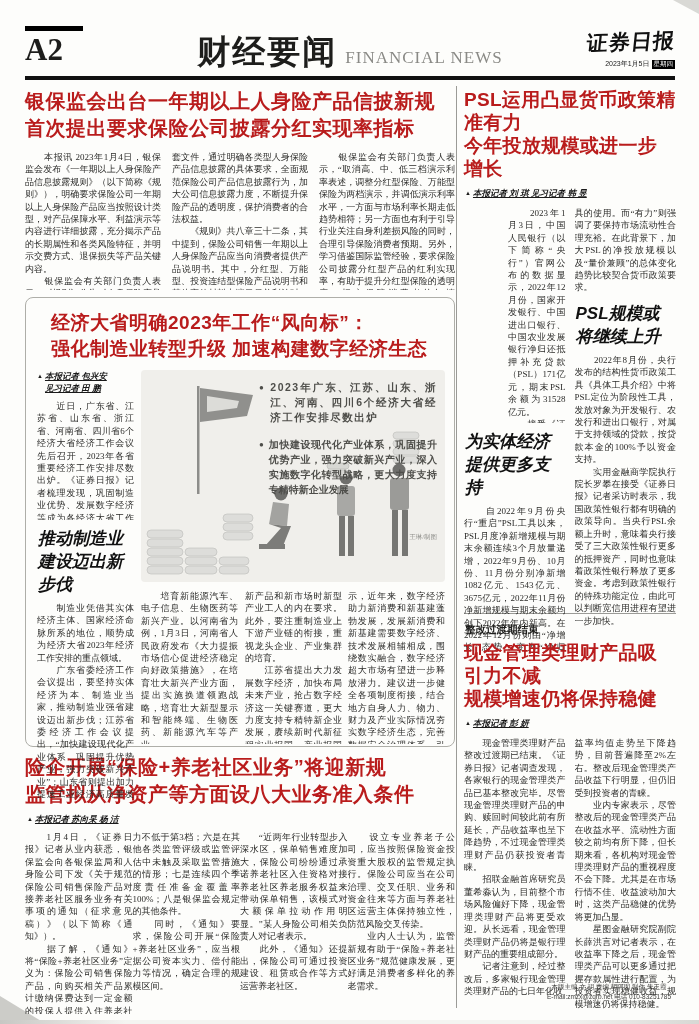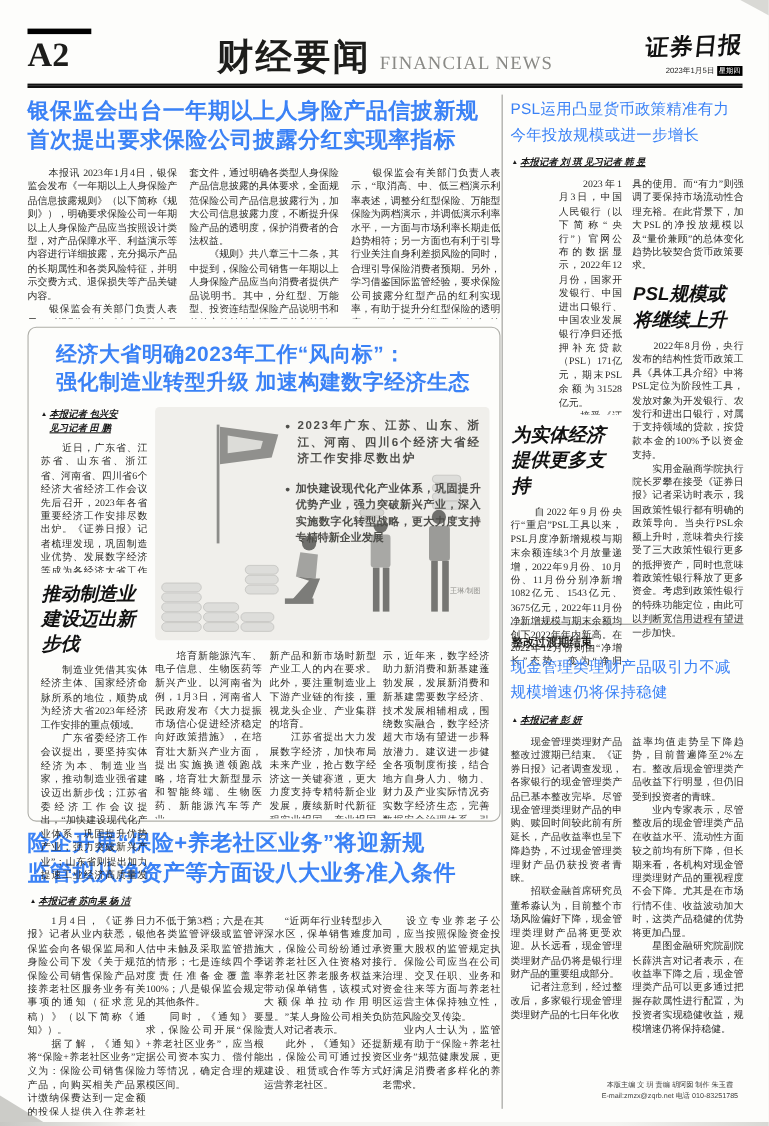--- a/index.html
+++ b/index.html
@@ -26,24 +26,24 @@
   .logo{font-family:"Liberation Serif",serif;font-weight:bold;font-size:21px;letter-spacing:1px;transform:skewX(-8deg) rotate(-2deg);color:#111;}
   .dateline{margin-top:3px;font-family:"Liberation Sans",sans-serif;font-size:7px;color:#222;}
   .week-chip{display:inline-block;background:#000;color:#fff;padding:0 2px;margin-left:2px;font-size:6.5px;}
   .double-rule{position:absolute;left:25px;right:24px;top:76px;height:4px;border-top:2px solid #111;border-bottom:2px solid #111;}
 
   
   .vrule{position:absolute;left:456px;top:86px;bottom:16px;width:1px;background:#9b9b97;}
   .left-region{position:absolute;left:25px;top:84px;width:430px;}
   .right-region{position:absolute;left:464px;top:84px;width:212px;}
 
-  h1,h2,h3{font-family:"Liberation Sans",sans-serif;color:#3b82f6;}
+  h1,h2,h3{font-family:"Liberation Sans",sans-serif;color:#b91c1c;}
   .hl-lg span{display:block;font-size:20px;line-height:27px;font-weight:bold;letter-spacing:.5px;}
   .hl-md span{display:block;font-size:19px;line-height:26px;font-weight:bold;letter-spacing:.5px;}
-  .hl-sm span{display:block;font-size:14px;line-height:23px;font-weight:normal;letter-spacing:.3px;}
+  .hl-sm span{display:block;font-size:19px;line-height:23px;font-weight:bold;letter-spacing:.3px;}
 
   .byline{font-family:"Liberation Sans",sans-serif;font-size:8.5px;font-weight:bold;font-style:italic;text-decoration:underline;color:#1a1a1a;}
   .byline .mk{display:inline-block;font-style:normal;font-size:6px;vertical-align:1px;margin-right:2px;}
 
   .coltxt{font-size:9px;line-height:12.4px;text-align:justify;white-space:pre-line;overflow:hidden;color:#2b2b29;}
   .subhead{font-family:"Liberation Sans",sans-serif;font-size:17px;font-weight:bold;margin:7px 0 6px 1px;color:#111;white-space:normal;font-style:italic;}
 
   
   .a1{margin-top:4px;}
   .a1 .cols{display:flex;gap:11px;margin-top:9px;}

